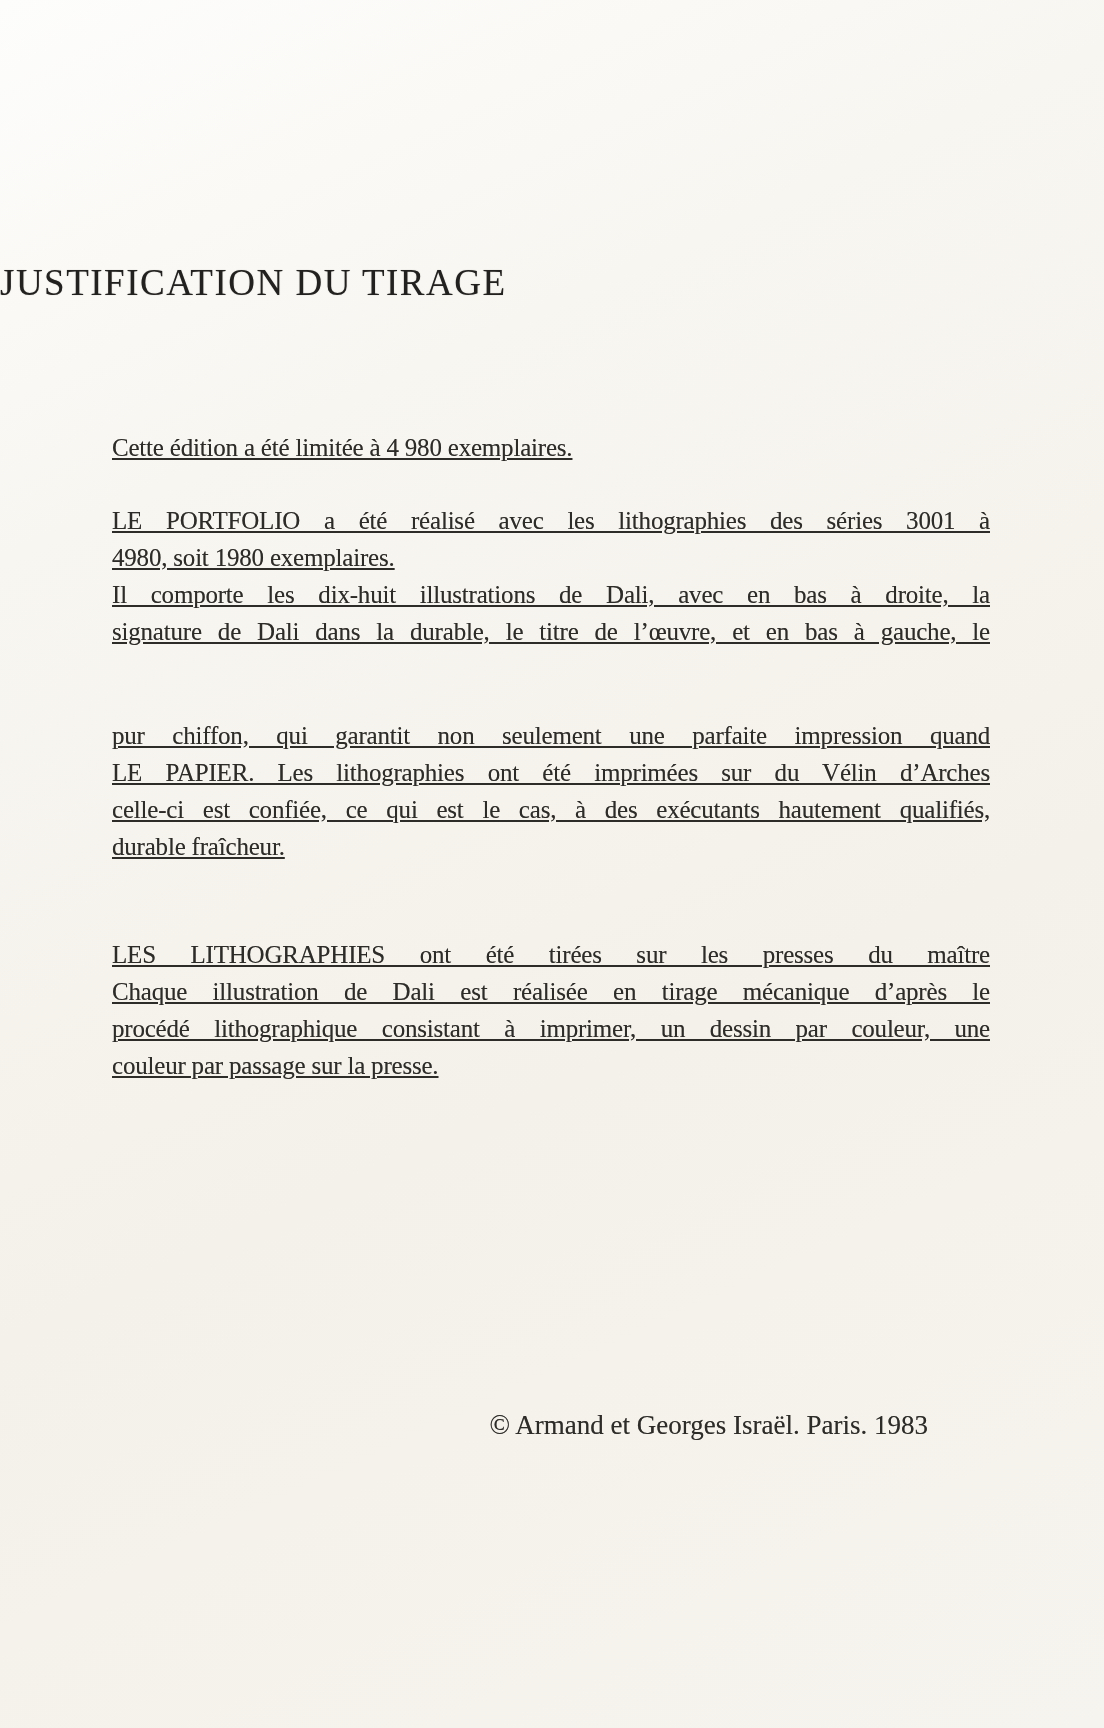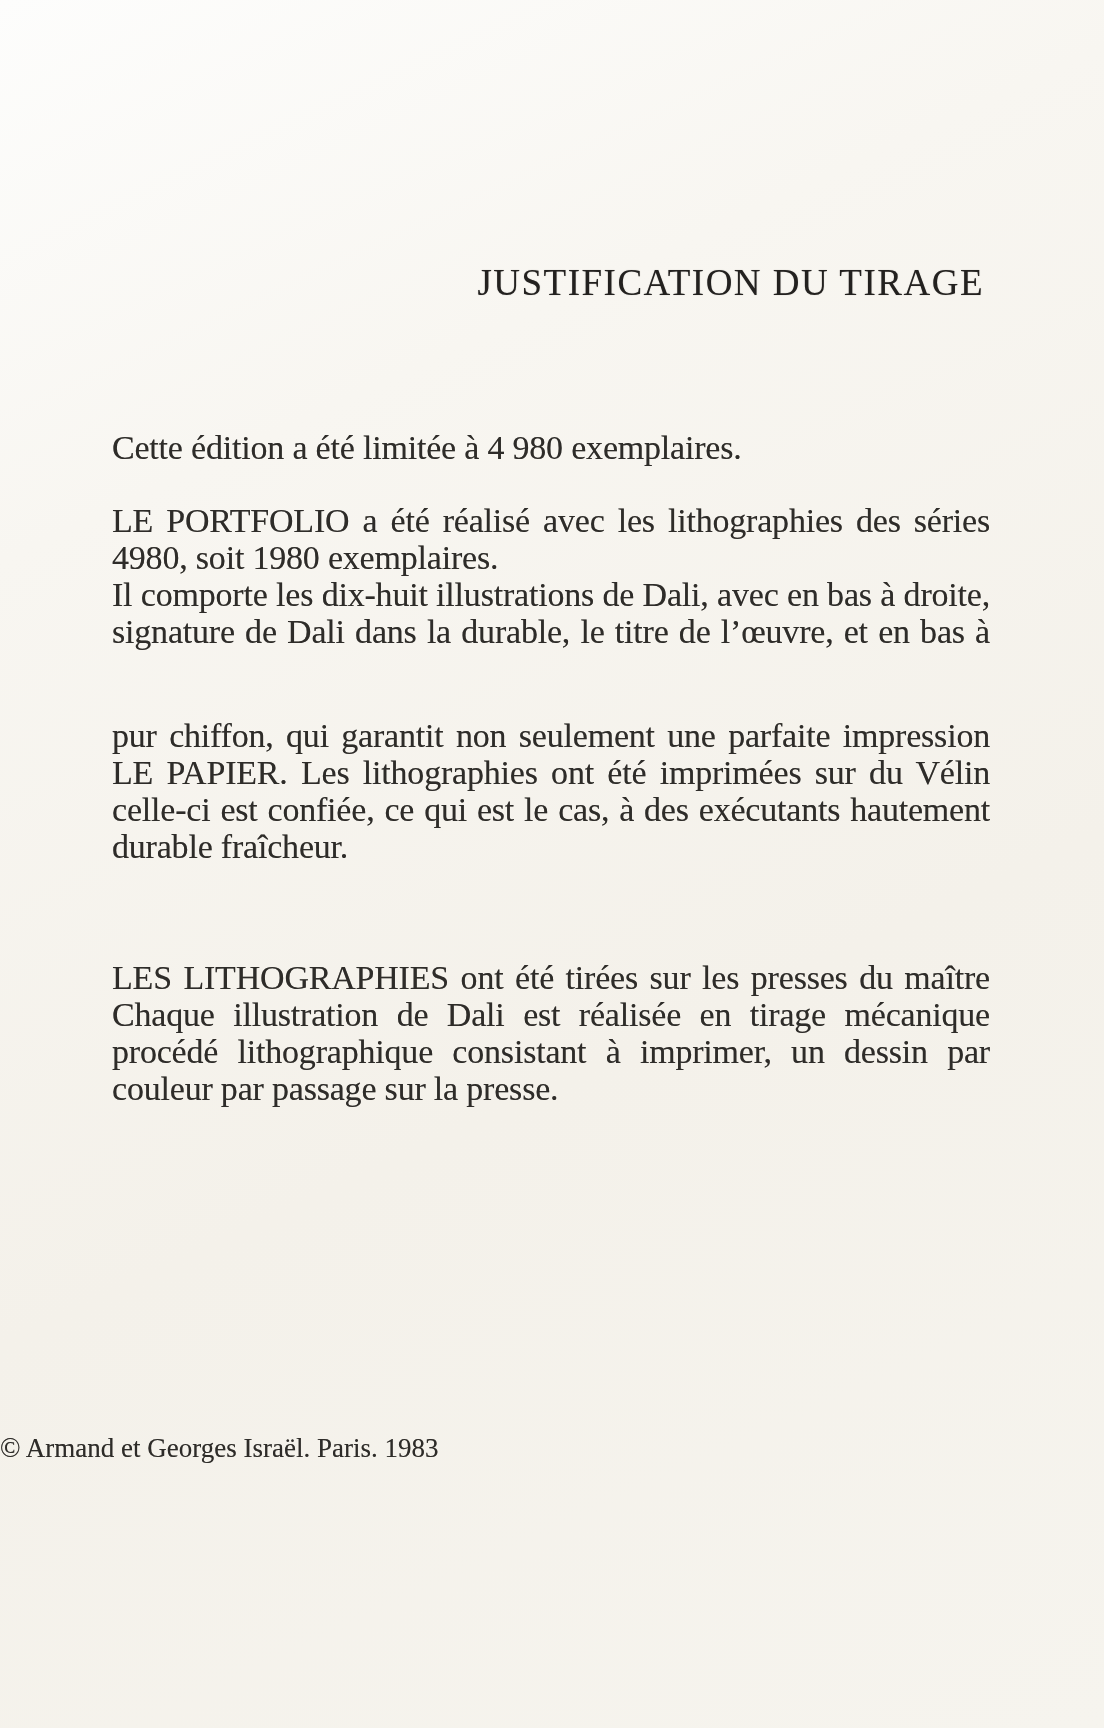--- a/index.html
+++ b/index.html
@@ -15,55 +15,56 @@
     overflow: hidden;
   }
   .page {
     position: relative;
     width: 1104px;
     height: 1728px;
     background: linear-gradient(155deg, #fdfdfc 0%, #f8f6f1 25%, #f4f1ea 60%, #f6f4ee 100%);
   }
   .title {
     margin: 0;
-    padding: 261px 120px 0 12px;
-    text-align: right;
+    padding: 261px 120px 0 0;
+    text-align: left;
     font-size: 37px;
     font-weight: normal;
     letter-spacing: 1.5px;
     line-height: 44px;
     color: #23211f;
     text-shadow: 0 0 1px rgba(40, 38, 35, 0.35);
   }
   .content {
     padding: 0 114px 0 112px;
   }
   .para {
-    font-size: 34px;
+    font-size: 25px;
     text-shadow: 0 0 0.6px rgba(46, 44, 41, 0.45);
+    text-decoration: underline;
   }
   .tline {
     height: 37px;
     line-height: 37px;
     overflow: hidden;
     letter-spacing: -0.2px;
     text-align: left;
   }
   .tline.fill {
     text-align: justify;
     text-align-last: justify;
   }
   .p-edition        { margin-top: 124px; }
   .p-portfolio      { margin-top: 36px; }
   .p-papier         { margin-top: 67px; }
-  .p-lithographies  { margin-top: 94px; }
+  .p-lithographies  { margin-top: 71px; }
   .footer {
     margin-top: 323px;
     padding-right: 176px;
-    text-align: left;
+    text-align: right;
     font-size: 27px;
     line-height: 37px;
     text-shadow: 0 0 0.6px rgba(46, 44, 41, 0.45);
   }
 </style>
 </head>
 <body>
 
 <div class="page">
 

